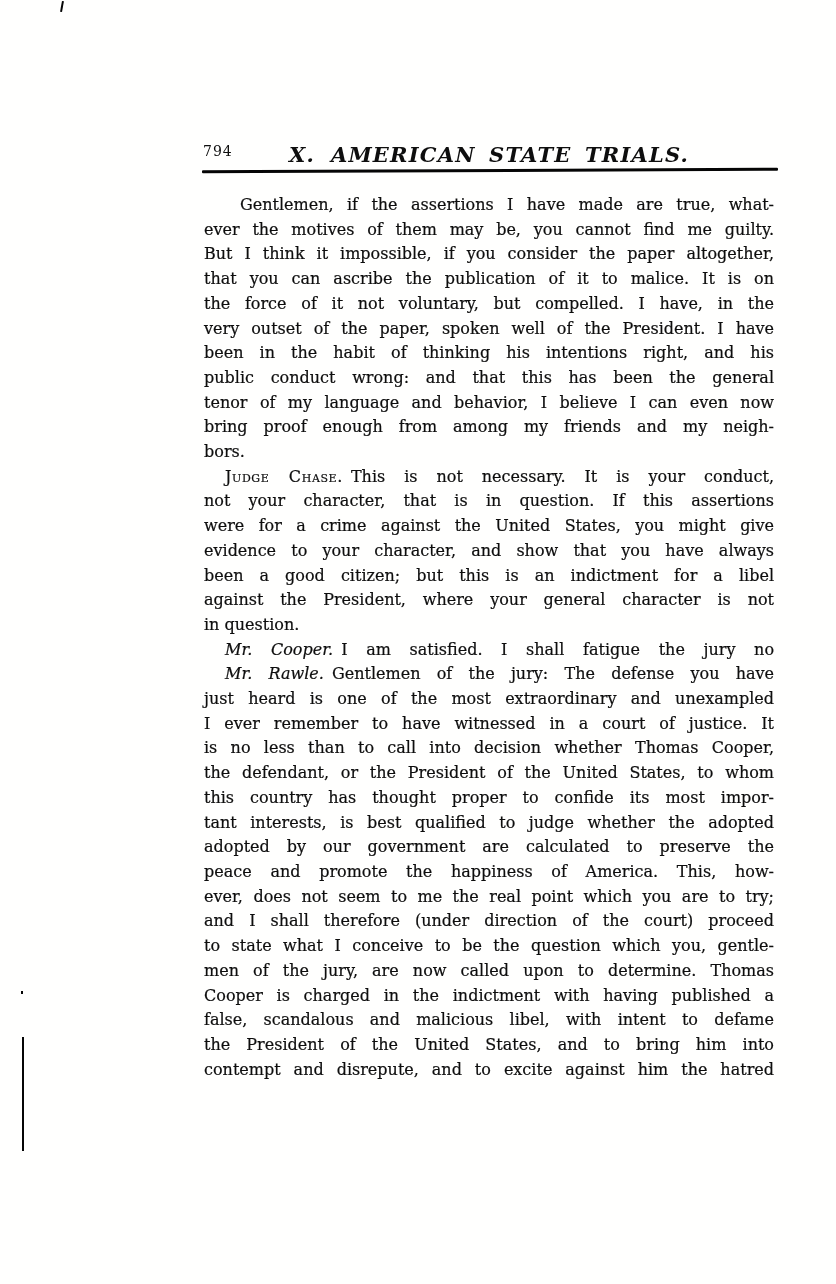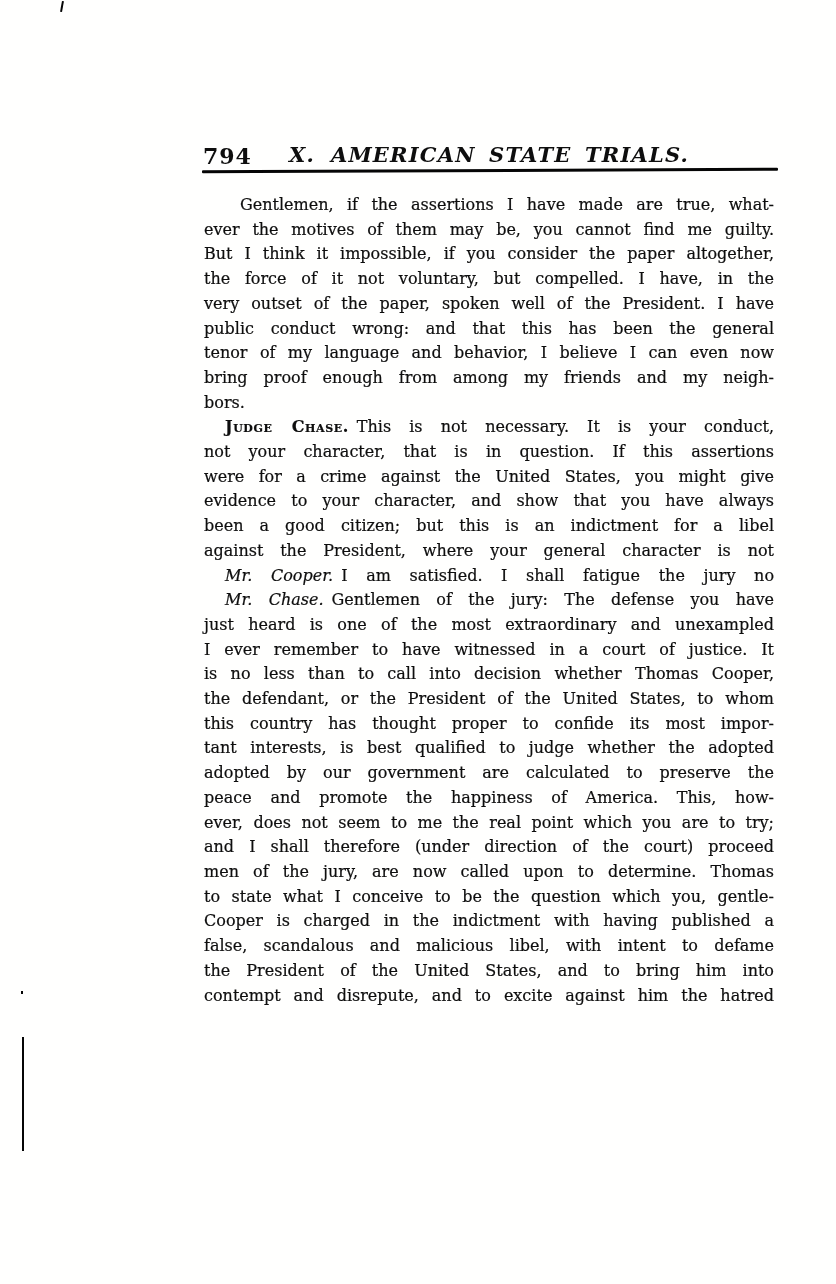--- a/index.html
+++ b/index.html
@@ -25,22 +25,22 @@
     position: absolute;
     top: 142px;
     left: 203px;
     width: 572px;
     height: 24px;
   }
   .pagenum {
     position: absolute;
     left: 0;
     top: 1px;
-    font-size: 22px;
-    font-weight: bold;
+    font-size: 14px;
+    font-weight: normal;
     letter-spacing: 1px;
   }
   .running-title {
     display: block;
     text-align: center;
     font-size: 21px;
     font-weight: bold;
     font-style: italic;
     letter-spacing: 1.2px;
     word-spacing: 5px;
@@ -75,21 +75,20 @@
   }
   .line.final {
     text-align-last: left;
     -moz-text-align-last: left;
   }
   .line.first { text-indent: 36px; }
   .line.first.with-lead { text-indent: 21px; }
   .lead.smallcaps {
     font-variant: small-caps;
     letter-spacing: 0.6px;
-    font-weight: bold;
   }
   .lead.italic { font-style: italic; margin-top: 21px; }
   
   .artifact { position: absolute; background: #050505; }
   .artifact-top {
     left: 61px; top: 1px;
     width: 2px; height: 11px;
     transform: rotate(10deg);
   }
   .artifact-dot {
@@ -116,45 +115,48 @@
       <span class="numeral">X.</span><span>AMERICAN STATE TRIALS.</span>
     </span>
   </div>
 
   <div class="rule"></div>
 
   <div class="bodytext" id="body-text">
       <div class="line first">Gentlemen, if the assertions I have made are true, what-</div>
       <div class="line">ever the motives of them may be, you cannot find me guilty.</div>
       <div class="line">But I think it impossible, if you consider the paper altogether,</div>
+      <div class="line">that you can ascribe the publication of it to malice. It is on</div>
       <div class="line">the force of it not voluntary, but compelled. I have, in the</div>
       <div class="line">very outset of the paper, spoken well of the President. I have</div>
+      <div class="line">been in the habit of thinking his intentions right, and his</div>
       <div class="line">public conduct wrong: and that this has been the general</div>
       <div class="line">tenor of my language and behavior, I believe I can even now</div>
       <div class="line">bring proof enough from among my friends and my neigh-</div>
       <div class="line final">bors.</div>
       <div class="line first with-lead"><span class="lead smallcaps">Judge Chase.</span> This is not necessary. It is your conduct,</div>
       <div class="line">not your character, that is in question. If this assertions</div>
       <div class="line">were for a crime against the United States, you might give</div>
       <div class="line">evidence to your character, and show that you have always</div>
       <div class="line">been a good citizen; but this is an indictment for a libel</div>
       <div class="line">against the President, where your general character is not</div>
+      <div class="line final">in question.</div>
       <div class="line first with-lead"><span class="lead italic">Mr. Cooper.</span> I am satisfied. I shall fatigue the jury no</div>
-      <div class="line first with-lead"><span class="lead italic">Mr. Chase.</span> Gentlemen of the jury: The defense you have</div>
+      <div class="line first with-lead"><span class="lead italic">Mr. Rawle.</span> Gentlemen of the jury: The defense you have</div>
       <div class="line">just heard is one of the most extraordinary and unexampled</div>
       <div class="line">I ever remember to have witnessed in a court of justice. It</div>
       <div class="line">is no less than to call into decision whether Thomas Cooper,</div>
       <div class="line">the defendant, or the President of the United States, to whom</div>
       <div class="line">this country has thought proper to confide its most impor-</div>
       <div class="line">tant interests, is best qualified to judge whether the adopted</div>
       <div class="line">adopted by our government are calculated to preserve the</div>
       <div class="line">peace and promote the happiness of America. This, how-</div>
       <div class="line">ever, does not seem to me the real point which you are to try;</div>
       <div class="line">and I shall therefore (under direction of the court) proceed</div>
+      <div class="line">to state what I conceive to be the question which you, gentle-</div>
       <div class="line">men of the jury, are now called upon to determine. Thomas</div>
-      <div class="line">to state what I conceive to be the question which you, gentle-</div>
       <div class="line">Cooper is charged in the indictment with having published a</div>
       <div class="line">false, scandalous and malicious libel, with intent to defame</div>
       <div class="line">the President of the United States, and to bring him into</div>
       <div class="line">contempt and disrepute, and to excite against him the hatred</div>
     </div>
 
 </div>
 
 </body></html>

